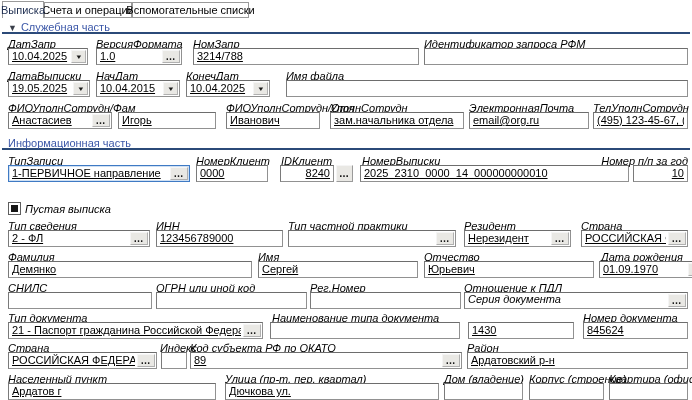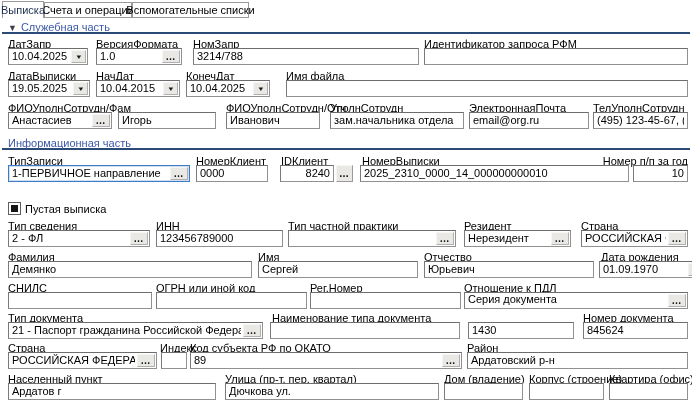--- a/index.html
+++ b/index.html
@@ -9,25 +9,25 @@
   .tab{position:absolute;top:2px;height:15px;box-sizing:border-box;background:#fff;
        border:1px solid var(--tab_border,#9a9a9a);border-bottom:none;
        display:flex;align-items:center;justify-content:center;white-space:nowrap;z-index:1;}
   .tab.active{top:1px;height:17px;z-index:3;font-weight:normal;color:#1d2d50;}
   .tabline{position:absolute;top:17px;height:1px;background:var(--tab_border,#9a9a9a);z-index:2;}
   
   .sec-hdr{position:absolute;color:var(--section_title,#3b57a8);white-space:nowrap;z-index:1;}
   .sec-tri{color:#3a3f4a;font-size:9px;margin-right:4px;}
   .sec-line{position:absolute;height:2px;background:var(--section_line,#2b4a78);}
   
-  .lbl{position:absolute;white-space:nowrap;line-height:12px;}
+  .lbl{position:absolute;white-space:nowrap;line-height:12px;font-style:italic;}
   .fld{position:absolute;height:17px;box-sizing:border-box;background:#fff;
        border:1px solid var(--field_border,#919191);border-top-color:#6d6d6d;border-left-color:#7a7a7a;
        display:flex;align-items:center;padding:0 3px;overflow:hidden;}
-  .fld .val{flex:1;white-space:nowrap;overflow:hidden;line-height:13px;}
+  .fld .val{flex:1;white-space:nowrap;overflow:hidden;line-height:13px;text-decoration:underline;}
   .fld.right .val{text-align:right;}
   .fld.combo{padding-right:17px;}
   .fld.dots{padding-right:21px;}
   .fld.focus{border:1px solid var(--focus_border,#3f7ac4);box-shadow:inset 0 0 0 1px #cfe0f3;}
   .btn{position:absolute;top:1px;bottom:1px;display:flex;align-items:center;justify-content:center;
        background:#e9e8e4;border:1px solid #b0b0b0;border-top-color:#f5f5f5;border-left-color:#f5f5f5;
        box-sizing:border-box;color:#1a1a1a;}
   .combo-btn{right:1px;width:15px;}
   .tri{font-size:6px;line-height:6px;transform:scaleX(1.3);}
   .dots-btn{right:1px;width:18px;font-weight:bold;font-size:10px;letter-spacing:1px;}

